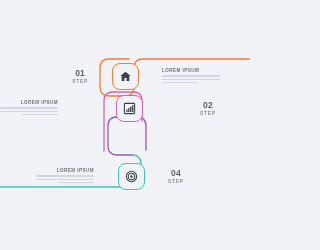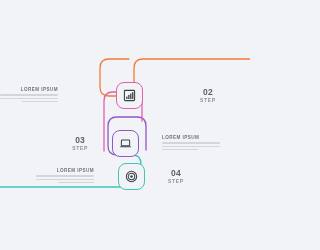--- a/index.html
+++ b/index.html
@@ -27,21 +27,21 @@
   }
   .step-row {
     position: absolute;
     left: 0;
     width: 250px;
     height: 34px;
     display: flex;
     align-items: center;
   }
   #row-1 { top: 59px; }
-  #row-2 { top: 78px; gap: 47px; }
+  #row-2 { top: 91px; gap: 47px; }
   #row-3 { top: 126px; }
   #row-4 { top: 159px; padding-left: 6px; }
 
   .side {
     width: 95px;
     height: 34px;
     display: flex;
     flex-direction: column;
     justify-content: center;
     box-sizing: border-box;
@@ -132,20 +132,45 @@
 
     <path id="line-4" d="M 0 187 L 132 187 Q 141 187 141 178 L 141 164 Q 141 155 132 155" fill="none" stroke="#3fc6b7" stroke-width="1.3" stroke-linecap="round"></path>
 
     <path id="line-3" d="M 132 155 L 117 155 Q 108 155 108 146 L 108 126 Q 108 117 117 117 L 137 117 Q 146 117 146 126 L 146 150" fill="none" stroke="#9059c8" stroke-width="1.3" stroke-linecap="round"></path>
 
     <path id="line-2" d="M 104 151 L 104 101 Q 104 92 113 92 L 133 92 Q 142 92 142 101 L 142 121" fill="none" stroke="#e25fb0" stroke-width="1.3" stroke-linecap="round"></path>
 
     <path id="line-1" d="M 250 59 L 143 59 Q 134 59 134 68 L 134 87 Q 134 96 125 96 L 109 96 Q 100 96 100 87 L 100 68 Q 100 59 109 59 L 129 59" fill="none" stroke="#f47a36" stroke-width="1.3" stroke-linecap="round"></path>
   </svg>
 
+  <div class="step-row" id="row-1">
+    <div class="side side-left">
+      <div class="num-block">
+        <div class="step-num">01</div>
+        <div class="step-word">STEP</div>
+      </div>
+    </div>
+    <div class="center-slot">
+      <div class="icon-box" style="border-color:#f47a36">
+        <span>
+          <svg width="13" height="13" viewBox="0 0 24 24" fill="#3b4148">
+            <path d="M12 3.2 L2.4 11 h2.6 v9.4 h5.1 v-5.6 h3.8 v5.6 h5.1 V11 h2.6 Z"></path>
+          </svg>
+        </span>
+      </div>
+    </div>
+    <div class="side side-right">
+      <div class="txt-head">LOREM IPSUM</div>
+      <div class="txt-lines">
+        <div class="txt-line lw1"></div>
+        <div class="txt-line lw2"></div>
+        <div class="txt-line lw3"></div>
+      </div>
+    </div>
+  </div>
 
   <div class="step-row" id="row-2">
     <div class="side side-left">
       <div class="txt-head">LOREM IPSUM</div>
       <div class="txt-lines">
         <div class="txt-line lw1"></div>
         <div class="txt-line lw2"></div>
         <div class="txt-line lw3"></div>
       </div>
     </div>
@@ -163,46 +188,20 @@
       </div>
     </div>
     <div class="side side-right">
       <div class="num-block">
         <div class="step-num">02</div>
         <div class="step-word">STEP</div>
       </div>
     </div>
   </div>
 
-  <div class="step-row" id="row-3">
-    <div class="side side-left">
-      <div class="num-block">
-        <div class="step-num">03</div>
-        <div class="step-word">STEP</div>
-      </div>
-    </div>
-    <div class="center-slot">
-      <div class="icon-box" style="border-color:#9059c8">
-        <span>
-          <svg width="13" height="13" viewBox="0 0 24 24">
-            <rect x="4.4" y="5.6" width="15.2" height="10.4" rx="1.2" fill="none" stroke="#3b4148" stroke-width="1.9"></rect>
-            <rect x="1.8" y="17.2" width="20.4" height="1.9" rx="0.9" fill="#3b4148"></rect>
-          </svg>
-        </span>
-      </div>
-    </div>
-    <div class="side side-right">
-      <div class="txt-head">LOREM IPSUM</div>
-      <div class="txt-lines">
-        <div class="txt-line lw1"></div>
-        <div class="txt-line lw2"></div>
-        <div class="txt-line lw3"></div>
-      </div>
-    </div>
-  </div>
 
   <div class="step-row" id="row-4">
     <div class="side side-left">
       <div class="txt-head">LOREM IPSUM</div>
       <div class="txt-lines">
         <div class="txt-line lw1"></div>
         <div class="txt-line lw2"></div>
         <div class="txt-line lw3"></div>
       </div>
     </div>

